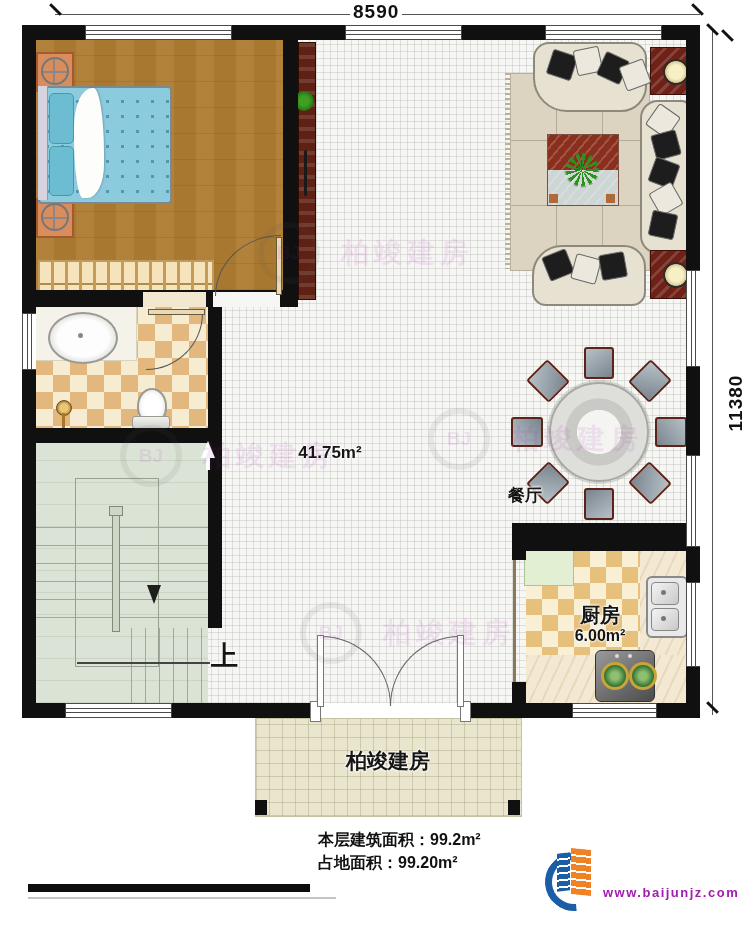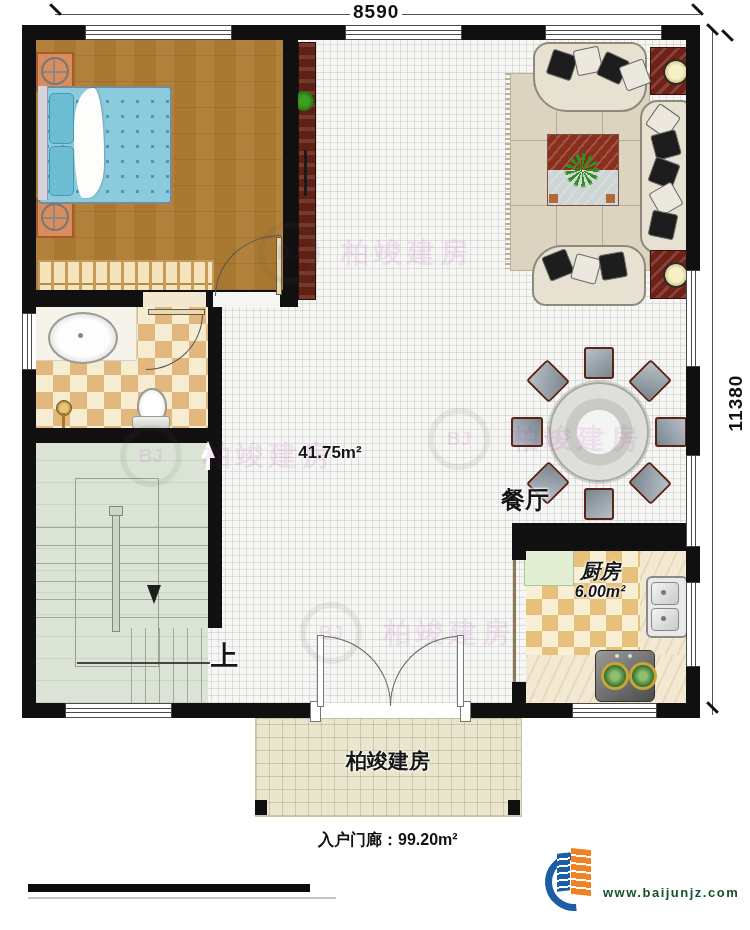--- a/index.html
+++ b/index.html
@@ -63,21 +63,21 @@
   .chair{width:26px;height:28px;background:linear-gradient(145deg,#b7c0c7,#79858e);
         border:2px solid #5d2317;border-radius:3px;z-index:6;}
   .wm{display:flex;align-items:center;gap:21px;opacity:.09;z-index:40;pointer-events:none;color:#a21caf;}
   .wm .ring{width:50px;height:50px;border:6px solid #555;border-radius:50%;display:flex;
         align-items:center;justify-content:center;font-size:19px;font-weight:bold;flex:none;}
   .wm .t{font-size:28px;font-weight:bold;letter-spacing:5px;white-space:nowrap;}
   
   .plan-title{z-index:30;font-size:41px;font-weight:600;color:#0d0d0d;white-space:nowrap;}
   .stats{z-index:30;font-size:16px;font-weight:bold;color:#111;line-height:23px;white-space:nowrap;}
   .brandname{font-size:28px;font-weight:bold;color:#2a2a2a;letter-spacing:3px;white-space:nowrap;}
-  .brandurl{font-size:13px;font-weight:bold;color:#14532d;letter-spacing:1.5px;}
+  .brandurl{font-size:13px;font-weight:bold;color:#a21caf;letter-spacing:1.5px;}
 </style>
 </head>
 <body>
 
 <div class="stage">
 
   <div class="abs tile" style="left:36px;top:40px;width:650px;height:663px;"></div>
   <div class="abs wood" style="left:36px;top:40px;width:247px;height:250px;"></div>
   <div class="abs checker-bath" style="left:36px;top:307px;width:172px;height:121px;"></div>
   <div class="abs sage" style="left:36px;top:443px;width:172px;height:260px;"></div>
@@ -238,23 +238,23 @@
   <div class="abs opening" style="left:310px;top:703px;width:160px;height:15px;background:#fff;"></div>
   <div class="abs" style="left:310px;top:701px;width:9px;height:19px;background:#fff;border:1px solid #777;z-index:14;"></div>
   <div class="abs" style="left:460px;top:701px;width:9px;height:19px;background:#fff;border:1px solid #777;z-index:14;"></div>
   <div class="abs" style="left:317px;top:635px;width:5px;height:70px;background:#fff;border:1px solid #777;z-index:15;"></div>
   <div class="abs" style="left:457px;top:635px;width:5px;height:70px;background:#fff;border:1px solid #777;z-index:15;"></div>
   <div class="abs arc" style="left:321px;top:636px;width:69px;height:69px;border-top:1.5px solid #666;border-right:1.5px solid #666;border-top-right-radius:100%;"></div>
   <div class="abs arc" style="left:390px;top:636px;width:69px;height:69px;border-top:1.5px solid #666;border-left:1.5px solid #666;border-top-left-radius:100%;"></div>
 
   <div class="abs room-label" style="left:278px;top:444px;width:104px;font-size:17px;">41.75m²</div>
   <div class="abs room-label" style="left:490px;top:487px;width:70px;">
-    <span class="nm" style="font-size:24px;">餐厅</span>
-  </div>
-  <div class="abs room-label" style="left:558px;top:561px;width:84px;font-style:italic;">
+    <span class="nm" style="font-size:17px;">餐厅</span>
+  </div>
+  <div class="abs room-label" style="left:558px;top:605px;width:84px;">
     <span class="nm" style="font-size:20px;">厨房</span>
     <span class="ar">6.00m²</span>
   </div>
   <div class="abs room-label" style="left:328px;top:750px;width:120px;">
     <span class="nm" style="font-size:21px;">柏竣建房</span>
   </div>
 
   <div class="abs wm" style="left:258px;top:222px;">
     <span class="ring">BJ</span>
     <span class="t">柏竣建房</span>
@@ -269,21 +269,22 @@
   </div>
   <div class="abs wm" style="left:300px;top:602px;">
     <span class="ring">BJ</span>
     <span class="t">柏竣建房</span>
   </div>
 
   <div class="abs" style="left:28px;top:884px;width:282px;height:8px;background:#0d0d0d;z-index:30;"></div>
   <div class="abs" style="left:28px;top:897px;width:308px;height:2px;background:#c4c4c4;z-index:30;"></div>
 
   <div class="abs stats" style="left:318px;top:828px;">
-    <div><span>入户门廊：</span><span>99.20m²</span></div>
+    <div><span>本层建筑面积：</span><span>99.2m²</span></div>
+    <div><span>占地面积：</span><span>99.20m²</span></div>
   </div>
 
   <div class="abs" style="left:545px;top:845px;width:190px;height:75px;z-index:30;">
     <div class="abs" style="left:0;top:8px;width:44px;height:44px;border:7px solid #1b5ea6;border-top-color:transparent;border-right-color:transparent;border-radius:50%;transform:rotate(40deg);"></div>
     <div class="abs" style="left:12px;top:8px;width:13px;height:38px;background:#1b5ea6;transform:skewY(-6deg);background-image:repeating-linear-gradient(180deg,transparent 0 5px,#fff 5px 7px);"></div>
     <div class="abs" style="left:26px;top:4px;width:20px;height:46px;background:#f08223;transform:skewY(6deg);background-image:repeating-linear-gradient(180deg,transparent 0 6px,#fff 6px 8px);"></div>
     <div class="abs brandurl" style="left:58px;top:40px;">www.baijunjz.com</div>
   </div>
 
 </div>

